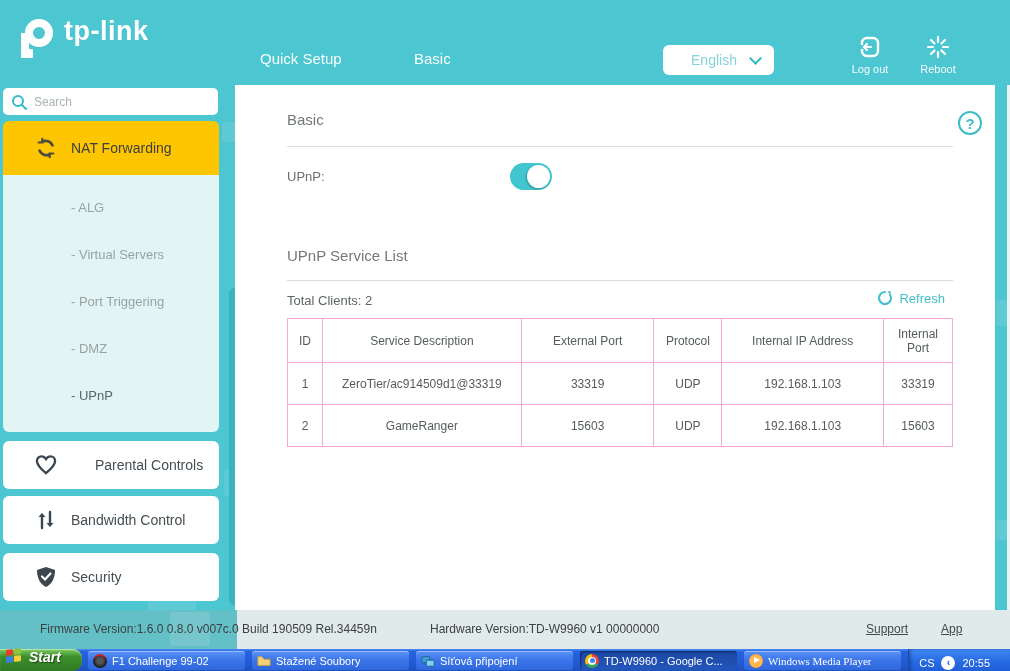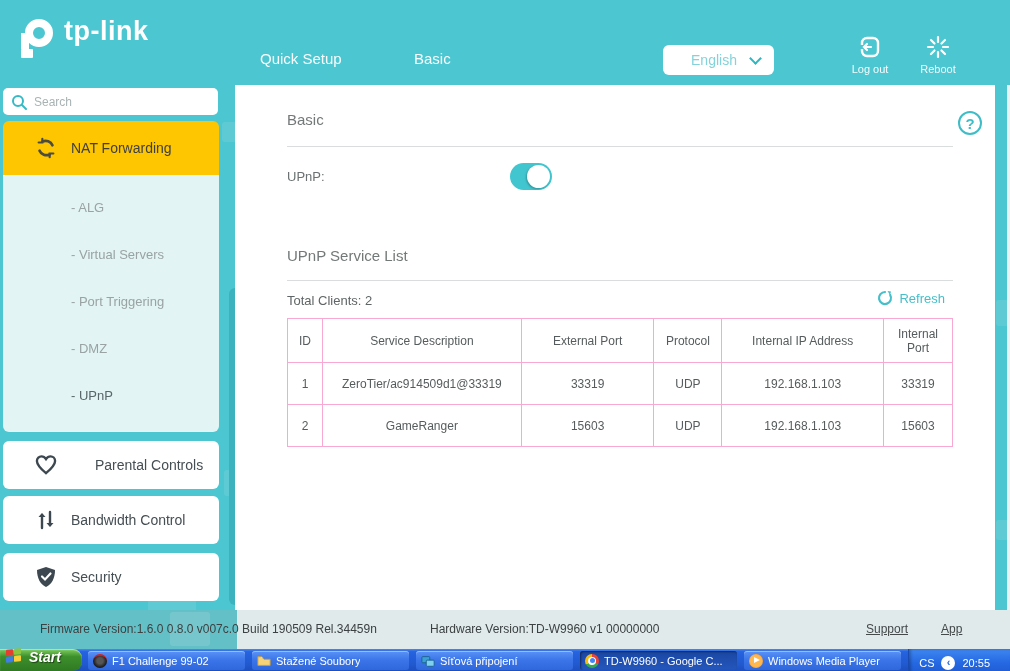--- a/index.html
+++ b/index.html
@@ -332,21 +332,21 @@
     </div>
 
     <div class="tbtn active" style="left:580px;">
       <span class="ticon" style="border-radius:50%; background:conic-gradient(#ea4335 0 120deg, #34a853 120deg 240deg, #fbbc05 240deg 360deg);">
         <span style="position:absolute; left:3px; top:3px; width:8px; height:8px; border-radius:50%; background:#fff;"></span>
         <span style="position:absolute; left:4.5px; top:4.5px; width:5px; height:5px; border-radius:50%; background:#4285f4;"></span>
       </span>
       <span class="tlb">TD-W9960 - Google C...</span>
     </div>
 
-    <div class="tbtn" style="left:744px;">
+    <div class="tbtn" style="left:744px;font-family:Liberation Serif, serif;">
       <span class="ticon" style="border-radius:50%; background:radial-gradient(circle, #ffb84d 0 55%, #e87b1e 100%);">
         <span style="position:absolute; left:5px; top:3.5px; width:0; height:0; border-left:6px solid #fff; border-top:3.5px solid transparent; border-bottom:3.5px solid transparent;"></span>
       </span>
       <span class="tlb">Windows Media Player</span>
     </div>
 
     <div class="tray">
       <span class="tray-lang">CS</span>
       <span class="tray-chev">‹</span>
       <span class="tray-time">20:55</span>

